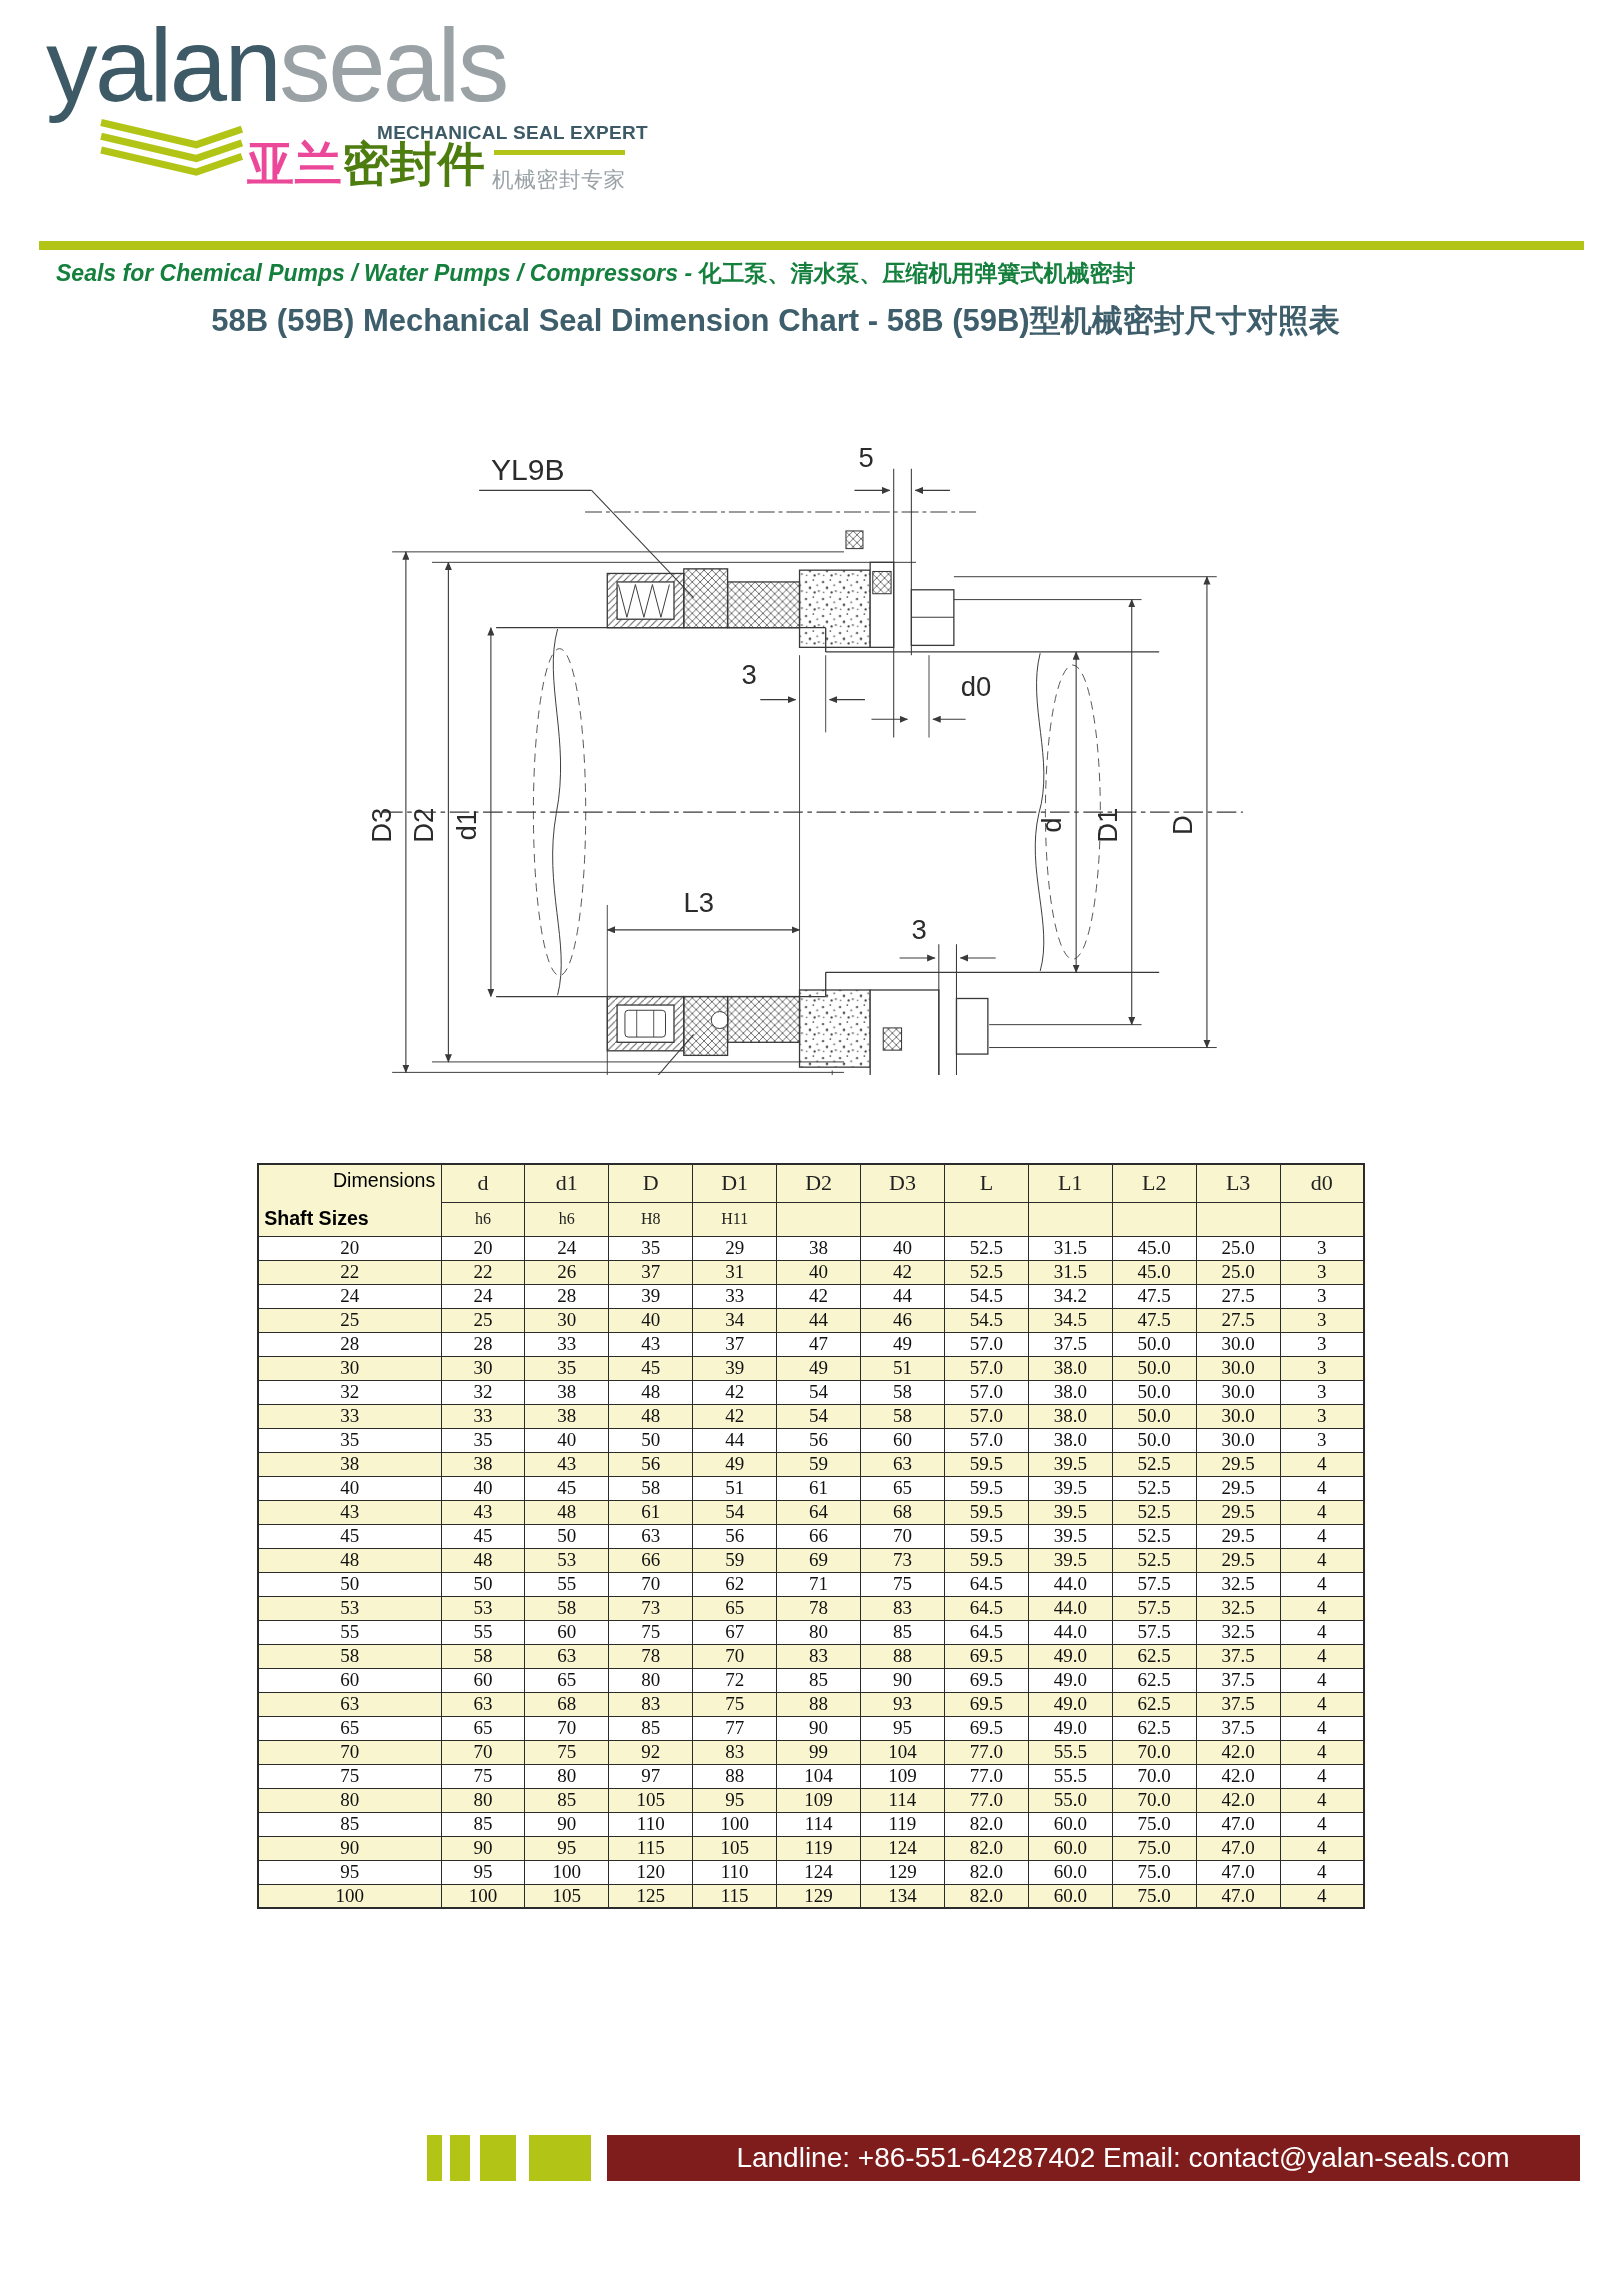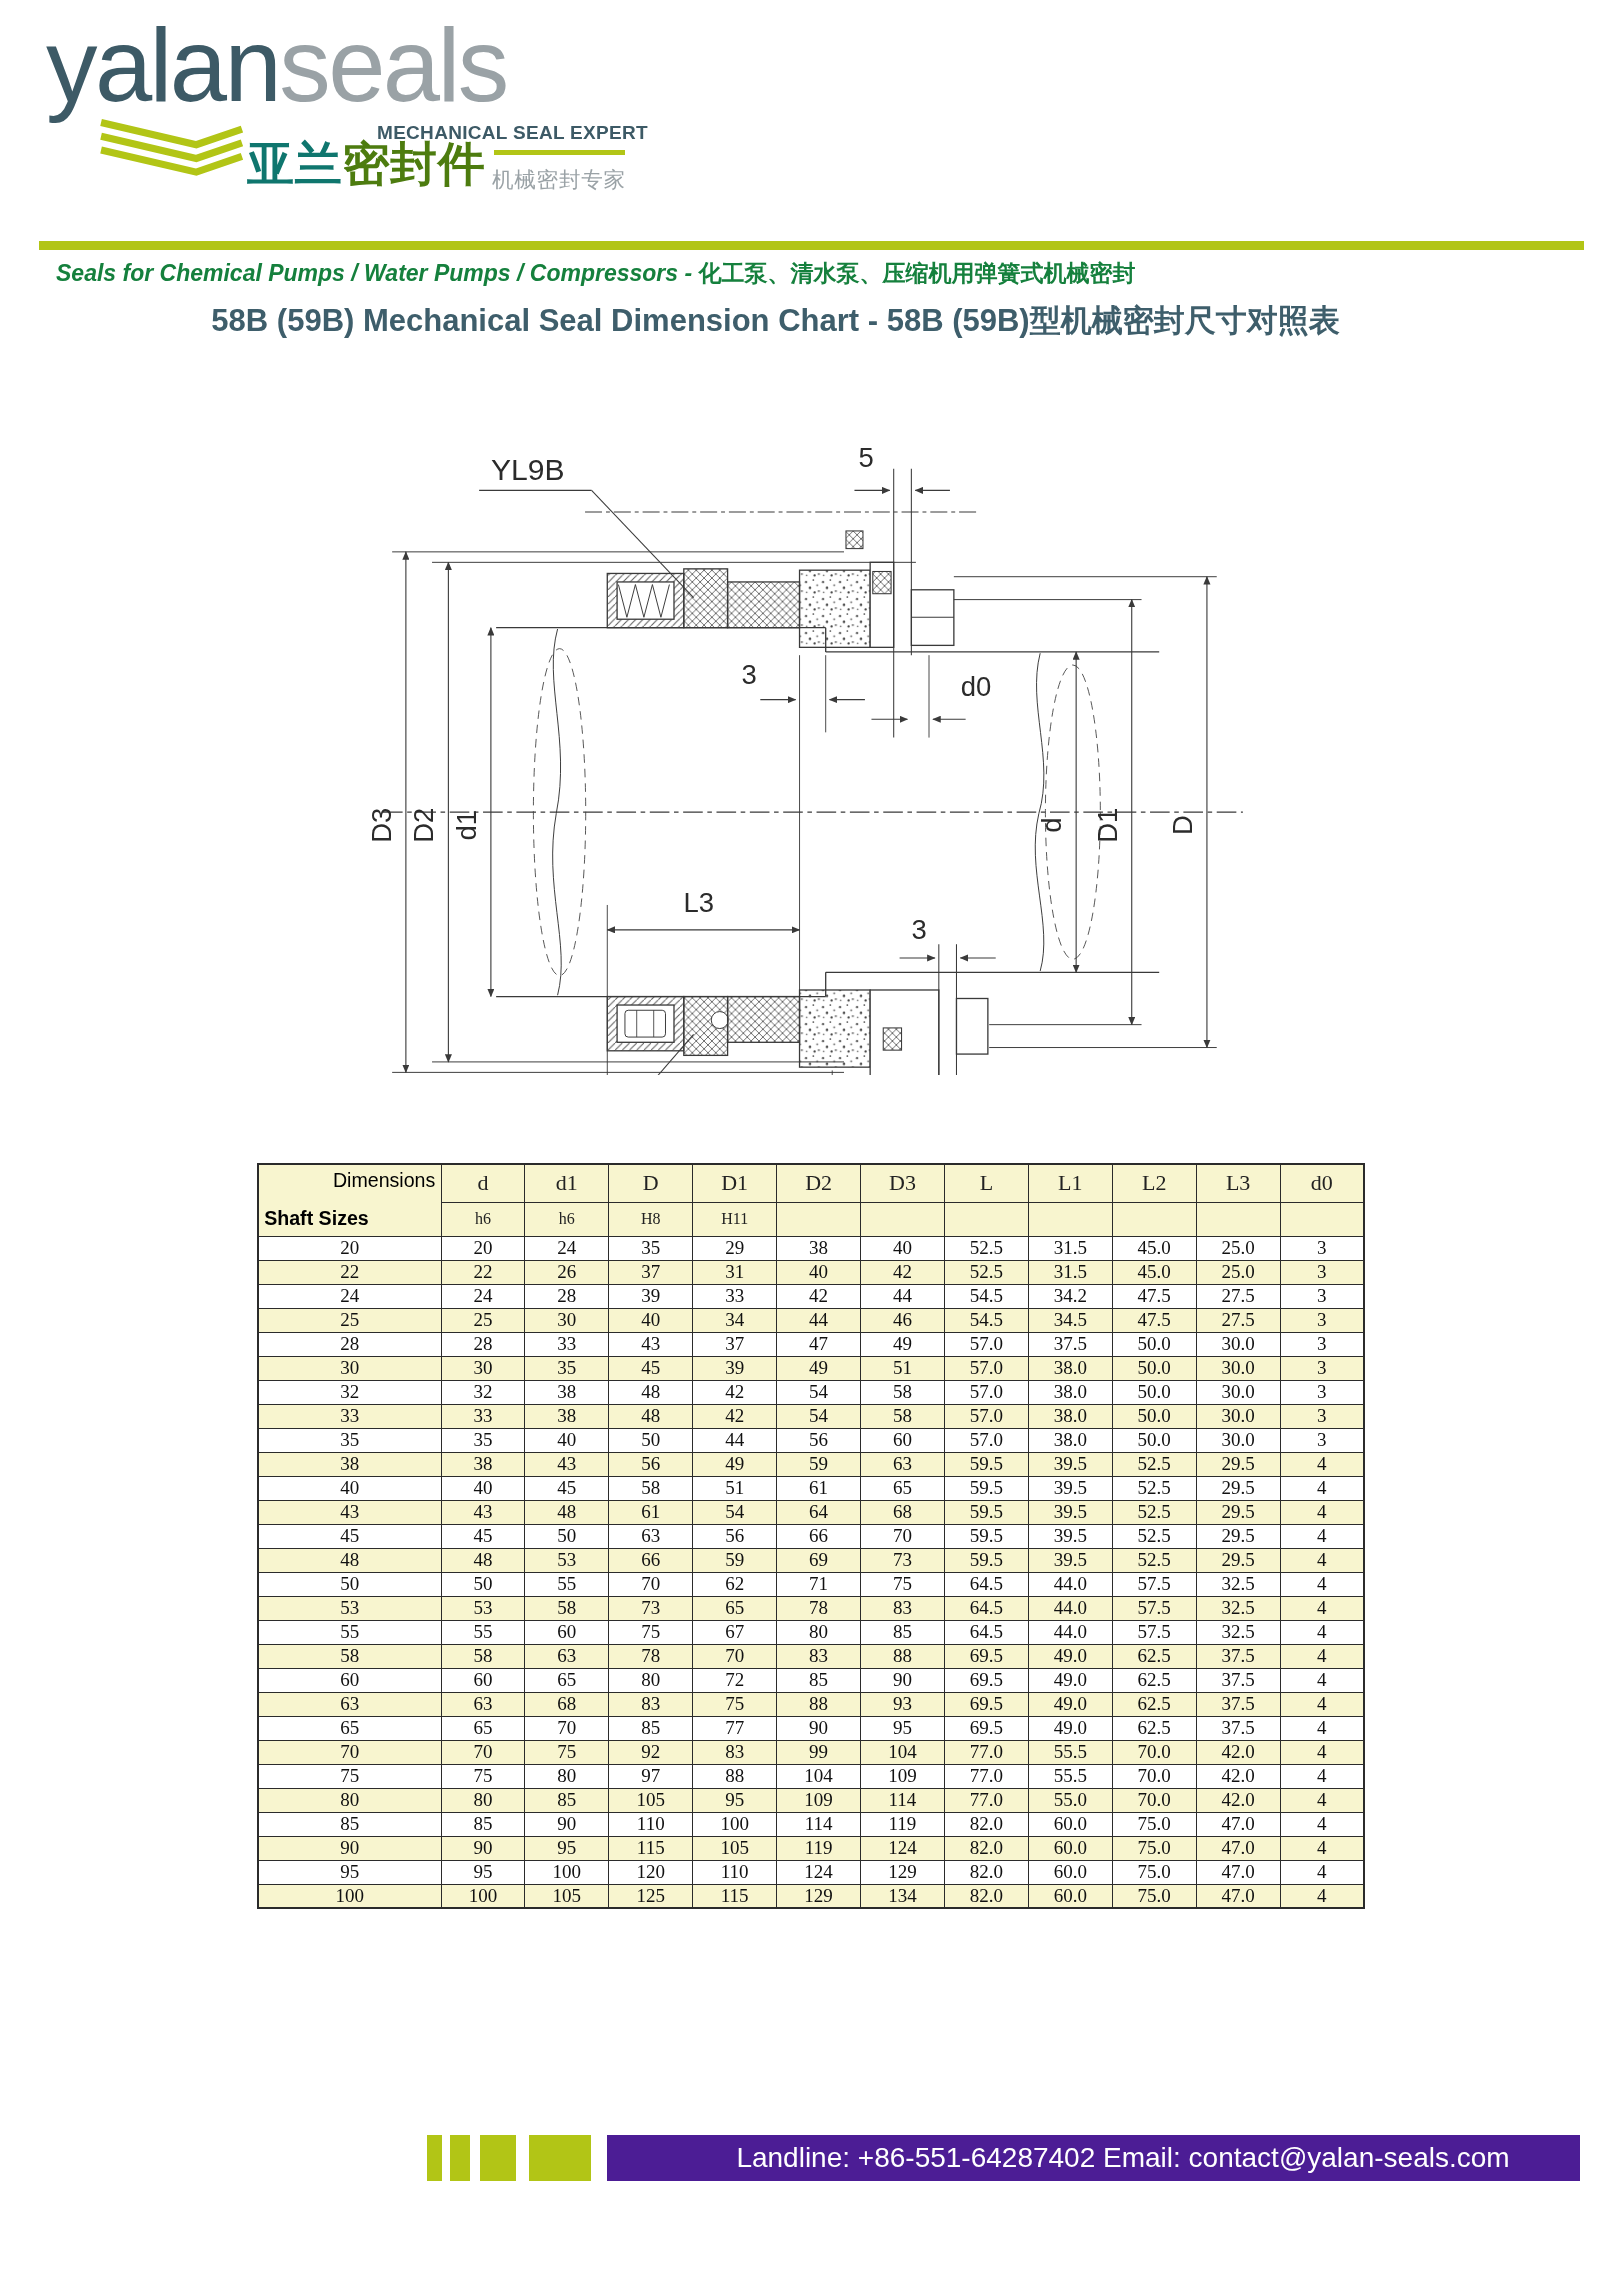--- a/index.html
+++ b/index.html
@@ -20,21 +20,21 @@
   .tag-en {
     position:absolute; left:377px; top:122px; width:250px;
     font-size:19px; font-weight:bold; color:#3d5a66; letter-spacing:0.3px;
     text-align:justify; white-space:nowrap;
   }
   .cn-big {
     position:absolute; left:247px; top:139px;
     font-size:47px; font-weight:bold; line-height:1.06; white-space:nowrap;
     letter-spacing:0.7px;
   }
-  .cn-big .c1 { color:#0f766e; }
+  .cn-big .c1 { color:#ec4899; }
   .cn-big .c2 { color:#4d7c0f; }
   .lime-line { position:absolute; left:494px; top:150px; width:131px; height:5.2px; background:#b2c516; }
   .tag-cn {
     position:absolute; left:492px; top:165px;
     font-size:21.6px; color:#9aa2a6; letter-spacing:0.7px; white-space:nowrap;
   }
   
   .green-bar { position:absolute; left:39px; top:241px; width:1545px; height:8.5px; background:#b2c516; }
   .subtitle {
     position:absolute; left:56px; top:258px; width:1531px;
@@ -74,21 +74,21 @@
   .corner-top    { position:absolute; top:3.9px; right:5.2px;  font-size:19.6px; font-weight:normal; color:#000; }
   .corner-bottom { position:absolute; bottom:5.2px; left:5.2px; font-size:19.6px; font-weight:bold; color:#000; }
   
   .f-strip { position:absolute; top:2135px; height:46px; background:#b2c516; }
   .s1 { left:427px; width:15px; }
   .s2 { left:450px; width:20px; }
   .s3 { left:480px; width:36px; }
   .s4 { left:529px; width:62px; }
   .f-bar {
     position:absolute; left:607px; top:2135px; width:973px; height:46px;
-    background:#4c1d95; color:#ffffff; font-size:28px;
+    background:#7f1d1d; color:#ffffff; font-size:28px;
     line-height:46px; text-align:center; padding-left:59px; white-space:nowrap;
   }
 </style>
 </head>
 <body>
 
 <div class="wordmark">
   <span class="w1">yalan</span><span class="w2">seals</span>
 </div>
 

